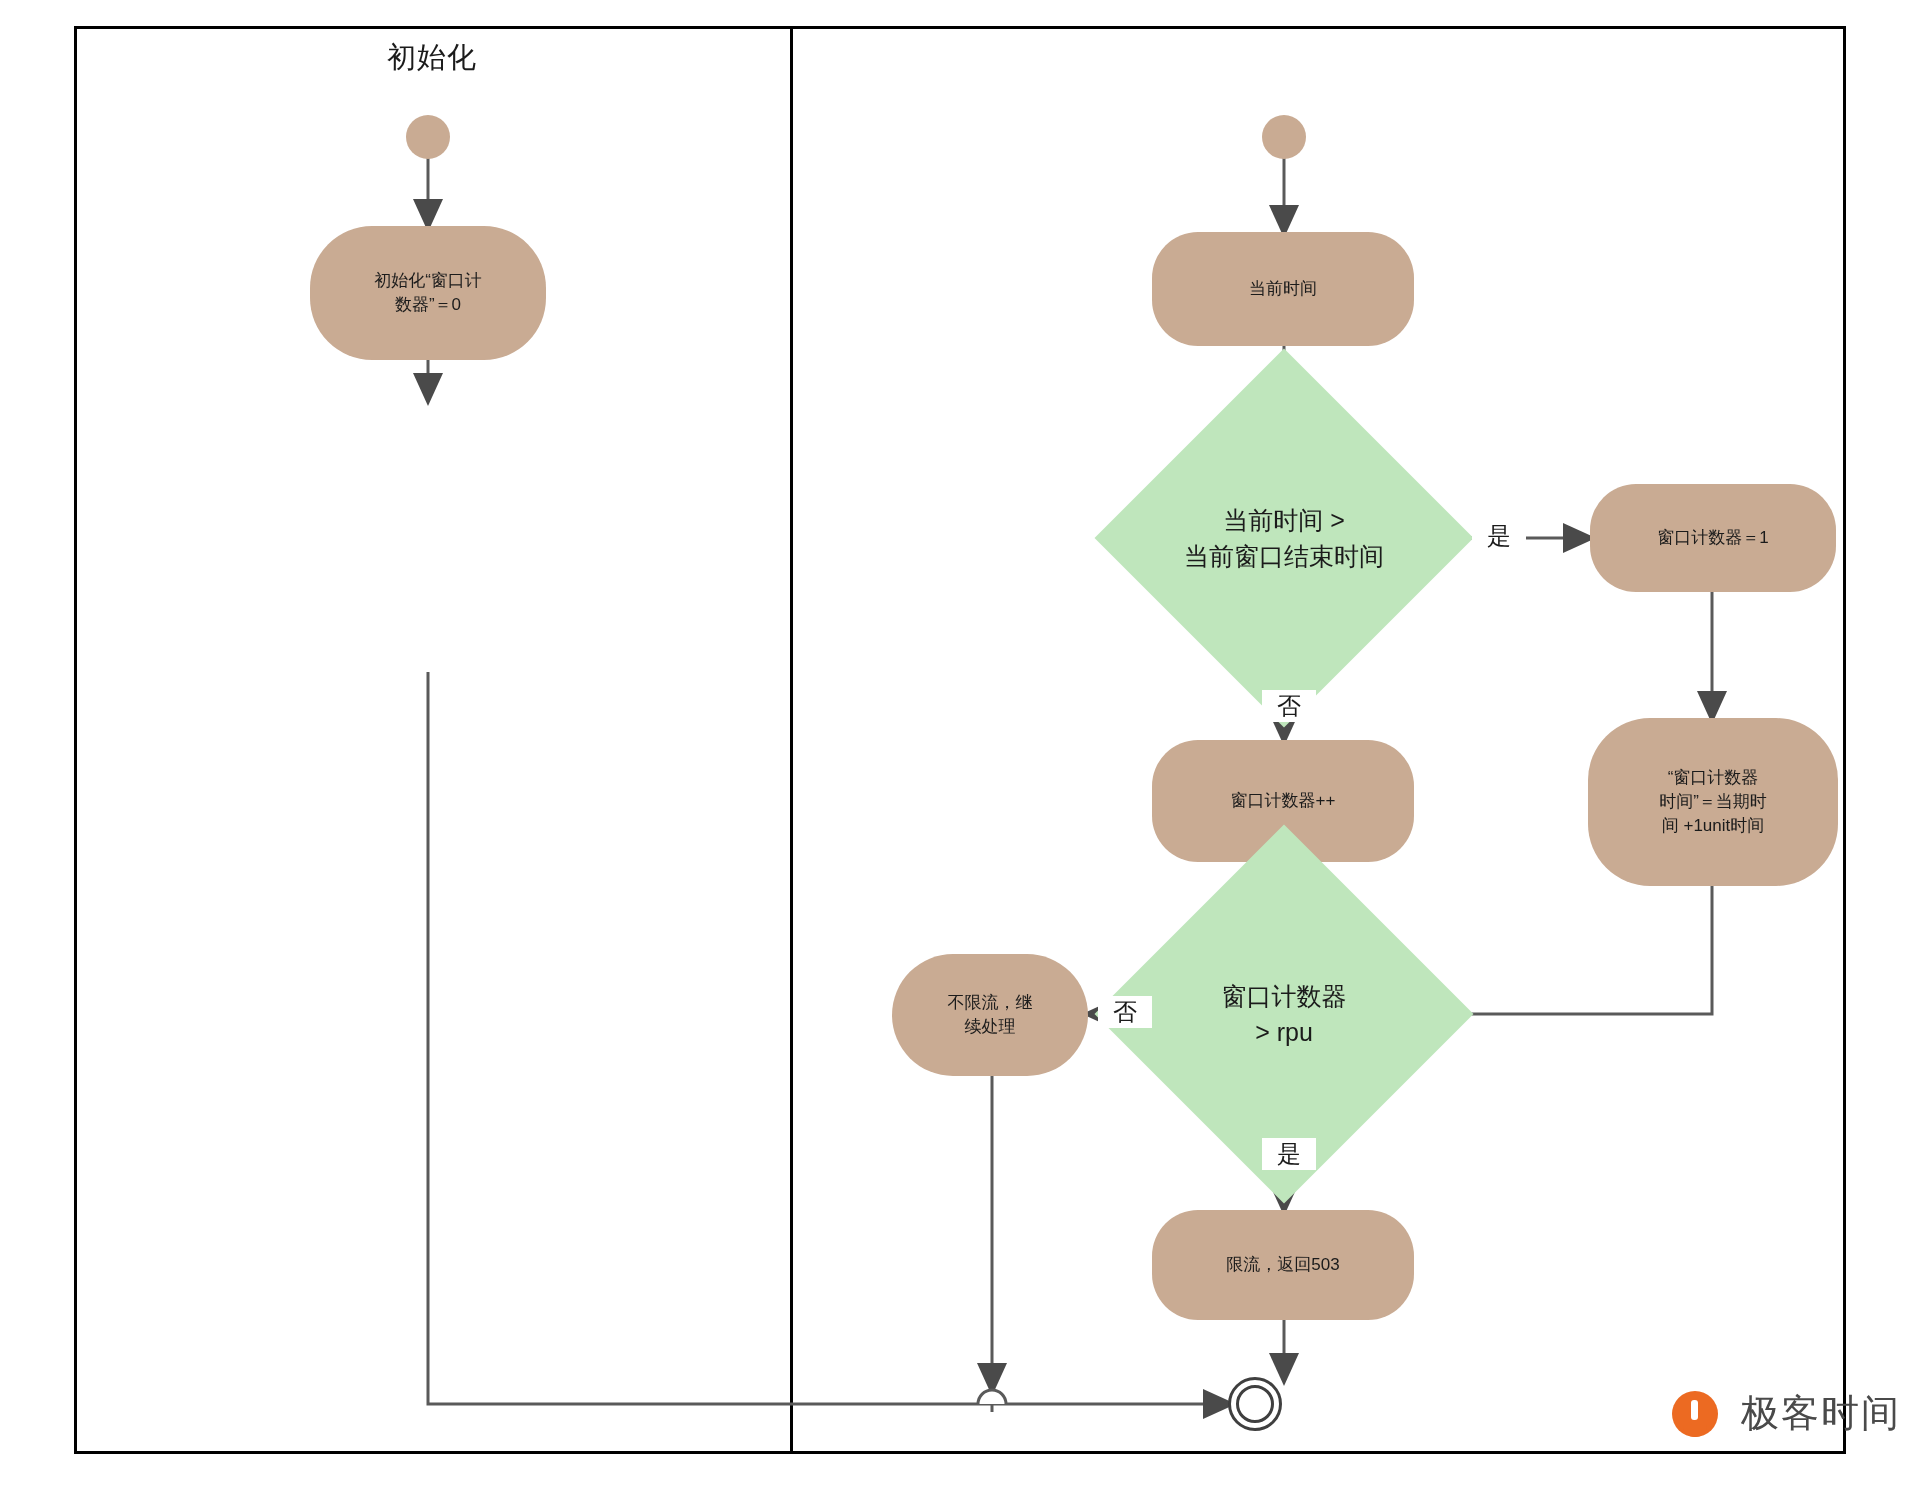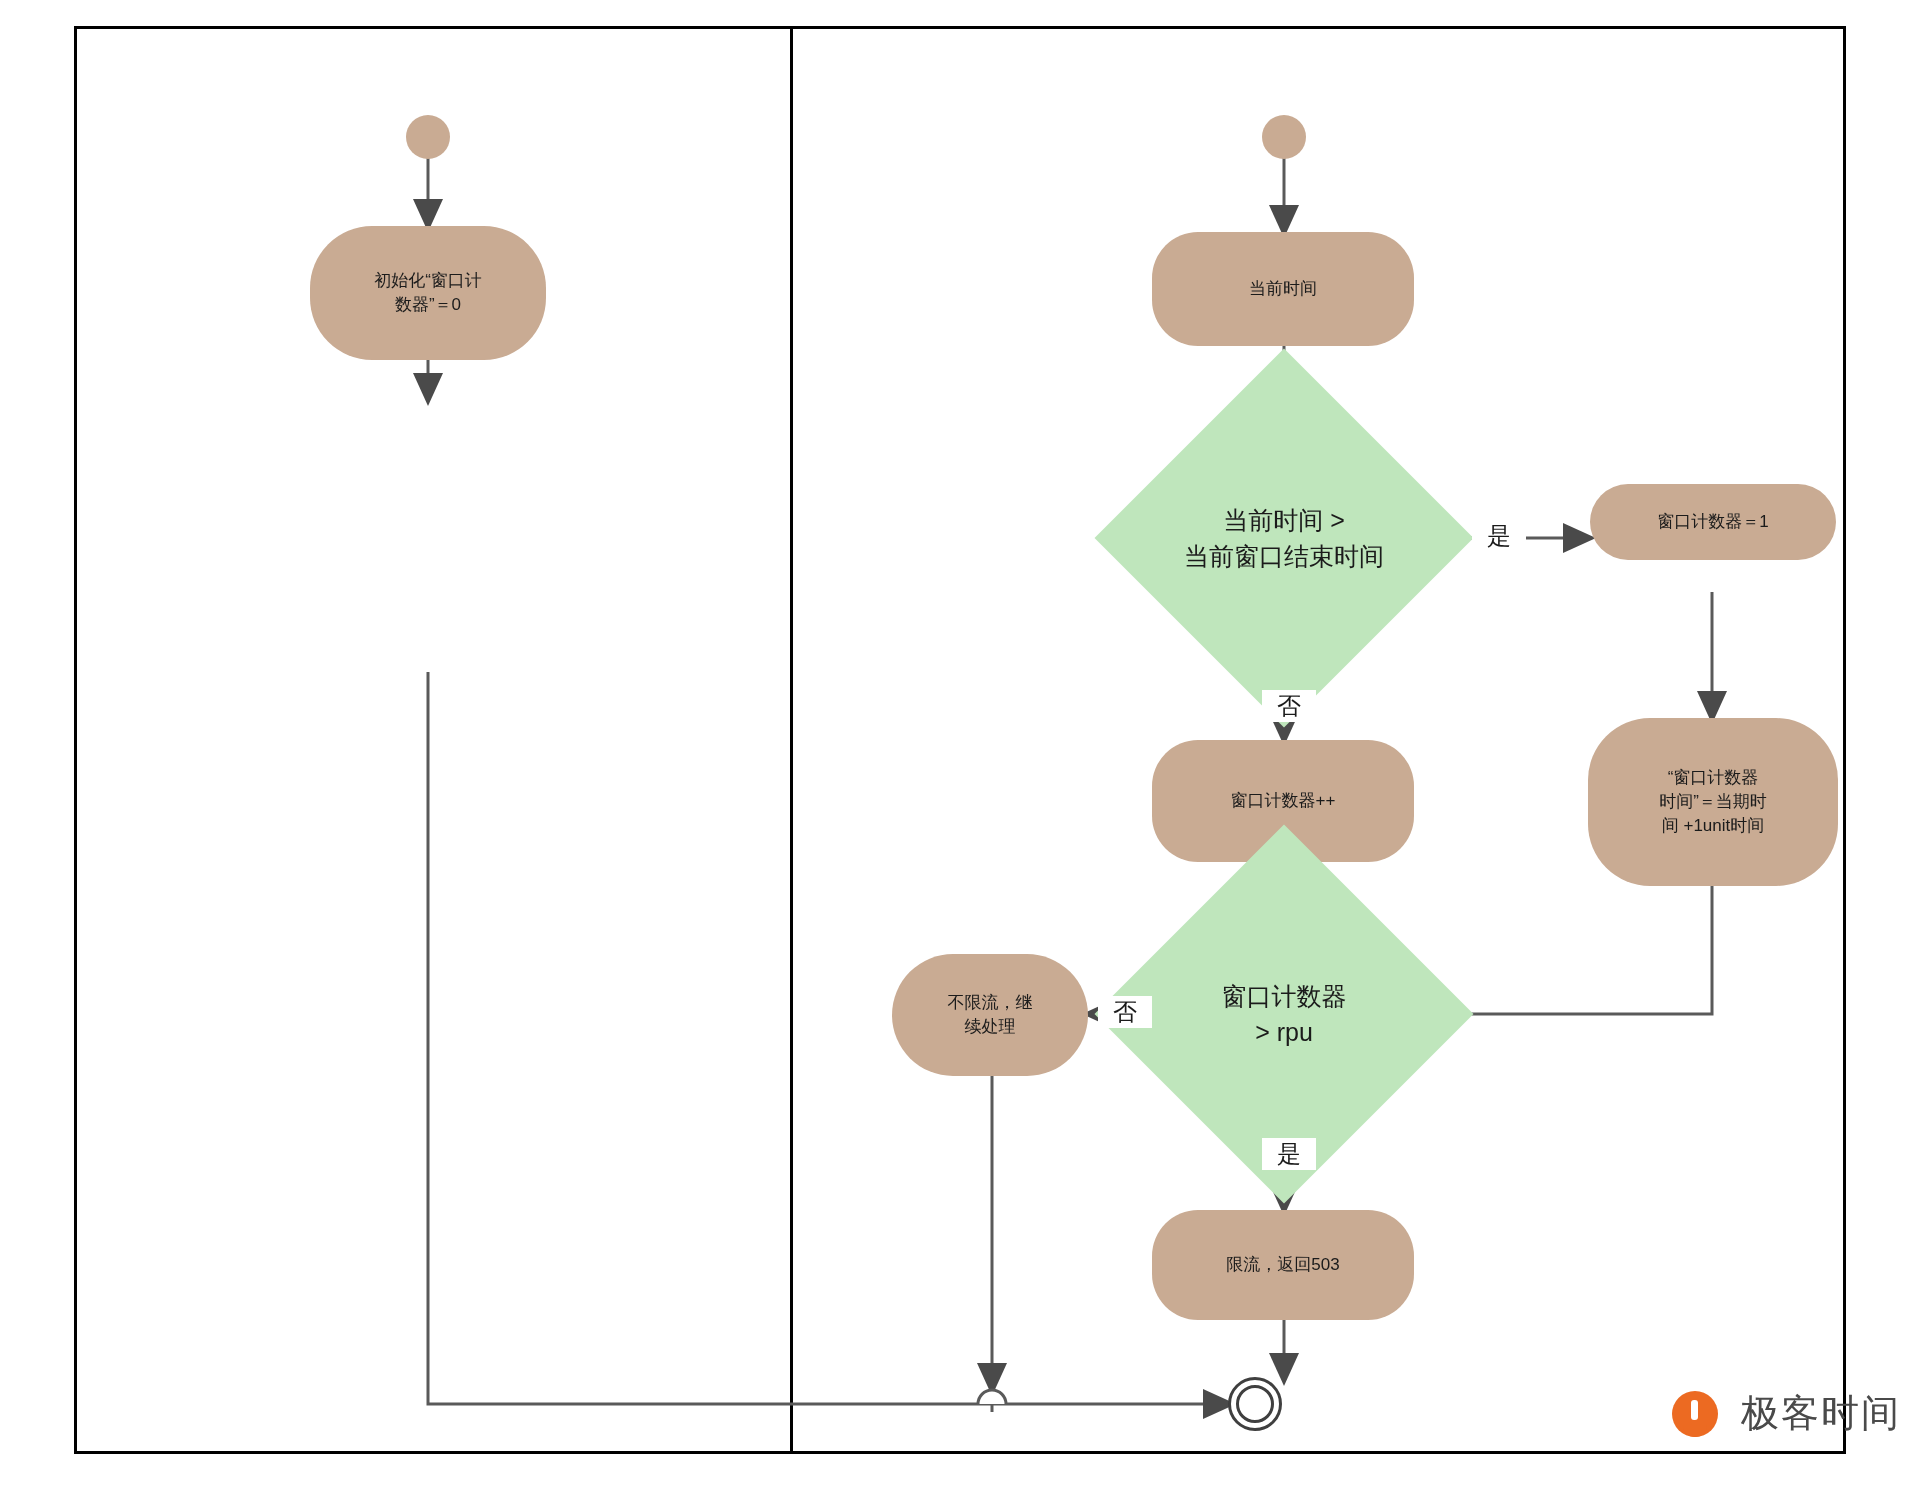--- a/index.html
+++ b/index.html
@@ -38,20 +38,21 @@
   .watermark .wtext{font-size:38px;color:#4a4a4a;letter-spacing:2px;}
 </style>
 </head>
 <body>
 
 <div id="stage">
 
   <div class="frame"></div>
   <div class="divider"></div>
 
+  <div class="lane-title" style="left:74px;top:38px;width:716px;">初始化</div>
 
   <svg id="wires" viewBox="0 0 1920 1489" xmlns="http://www.w3.org/2000/svg">
     <defs>
       <marker id="arw" markerWidth="12" markerHeight="12" refX="9" refY="5" orient="auto">
         <path d="M0,0 L11,5 L0,10 Z" fill="#4a4a4a"></path>
       </marker>
     </defs>
     <g stroke="#5a5a5a" stroke-width="3" fill="none" marker-end="url(#arw)">
 
       <path d="M428,137 L428,226"></path>
@@ -89,21 +90,21 @@
   <div class="node start-dot" style="left:1262px;top:115px;width:44px;height:44px;"></div>
 
   <div class="node action" style="left:1152px;top:232px;width:262px;height:114px;">当前时间</div>
 
   <div class="diamond node" style="left:1150px;top:404px;width:268px;height:268px;">
     <div class="dshape"></div>
     <div class="dtext">当前时间 &gt;
 当前窗口结束时间</div>
   </div>
 
-  <div class="node action" style="left:1590px;top:484px;width:246px;height:76px;">窗口计数器＝1</div>
+  <div class="node action" style="left:1590px;top:484px;width:246px;height:108px;">窗口计数器＝1</div>
 
   <div class="node action tall" style="left:1588px;top:718px;width:250px;height:168px;white-space:pre-line;">“窗口计数器
 时间”＝当期时
 间 +1unit时间</div>
 
   <div class="node action" style="left:1152px;top:740px;width:262px;height:122px;">窗口计数器++</div>
 
   <div class="diamond node" style="left:1150px;top:880px;width:268px;height:268px;">
     <div class="dshape"></div>
     <div class="dtext">窗口计数器

